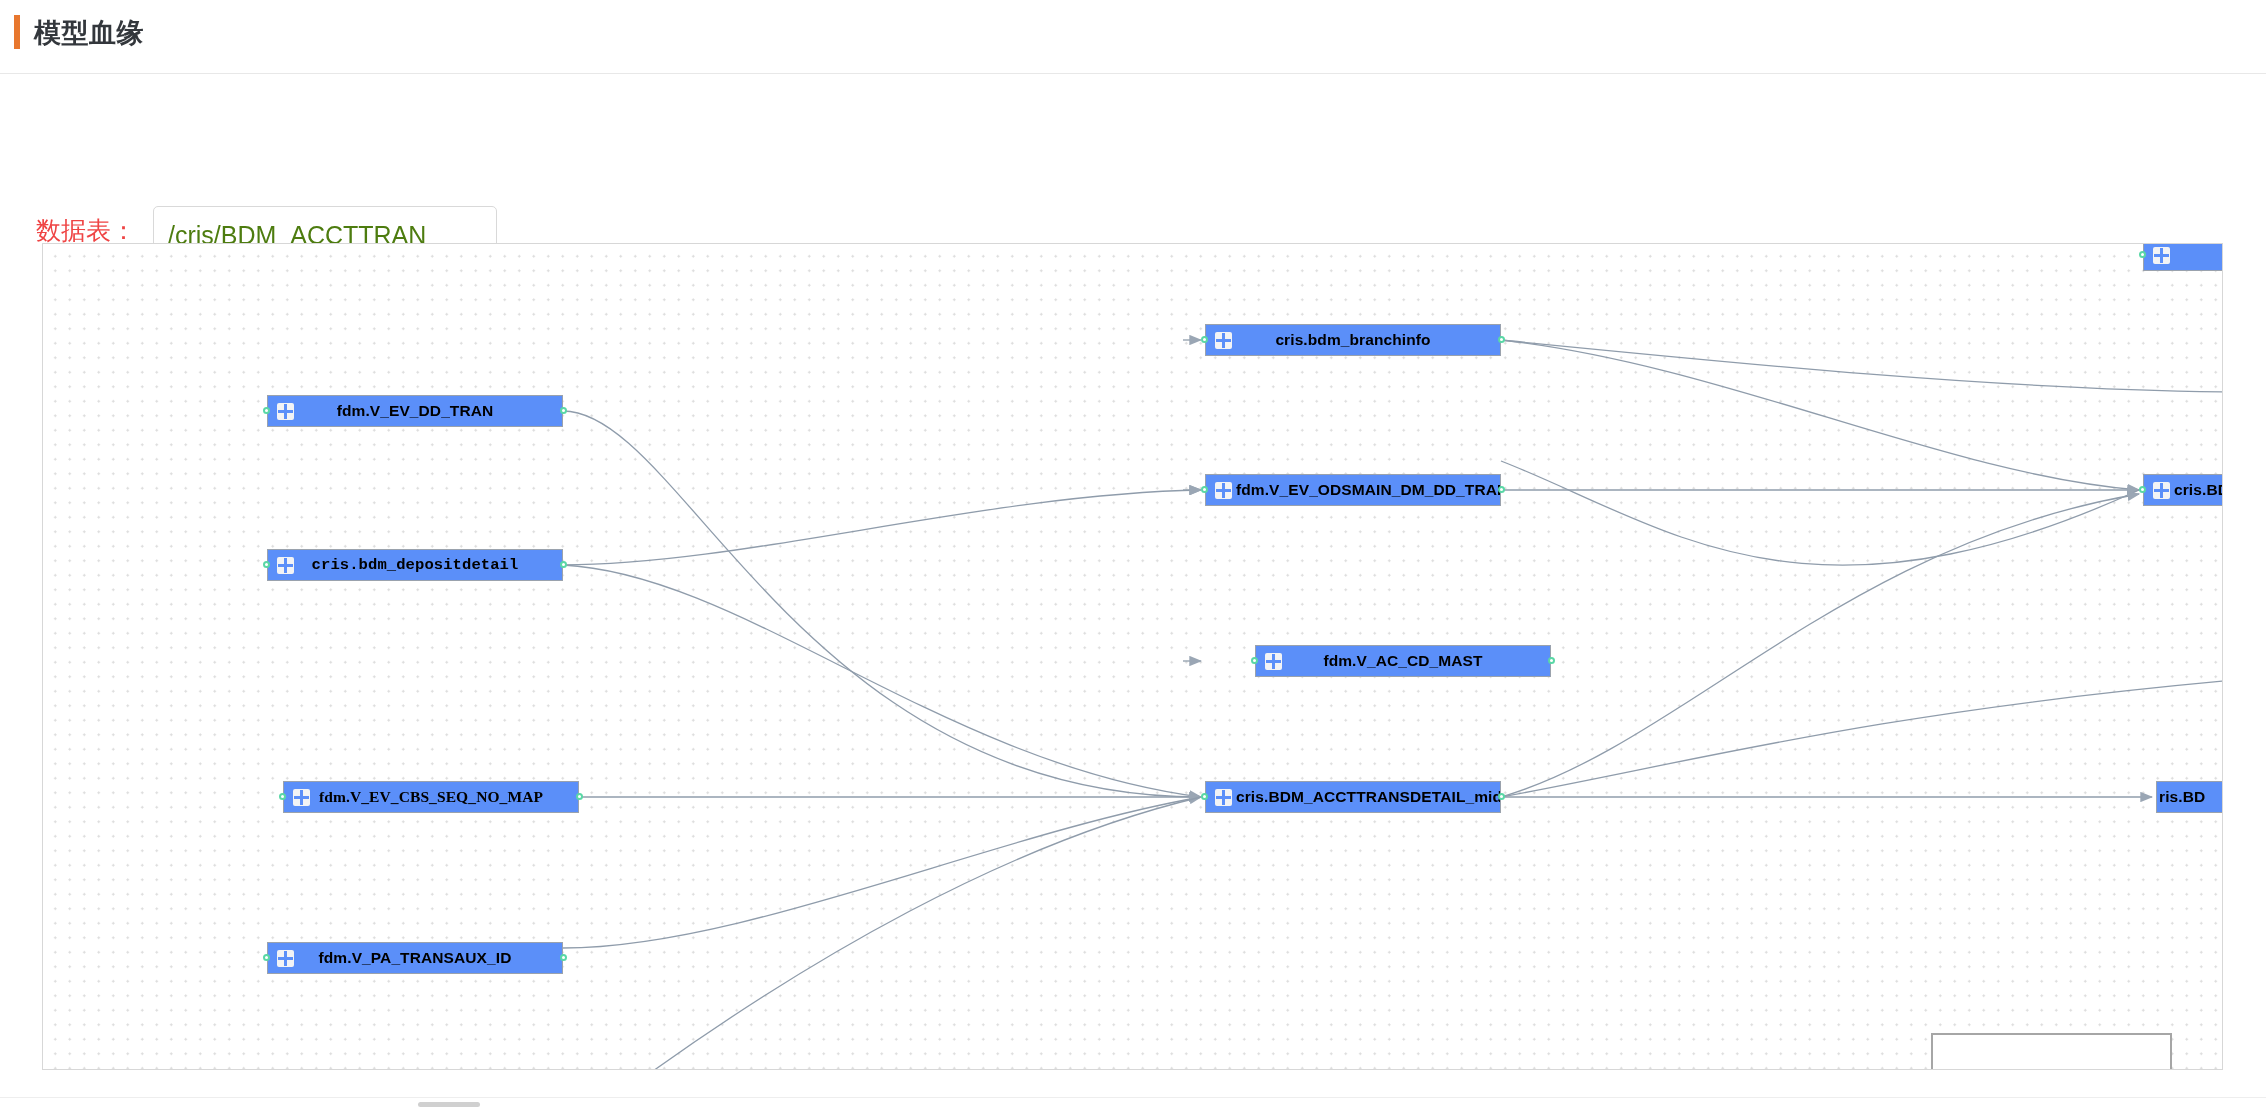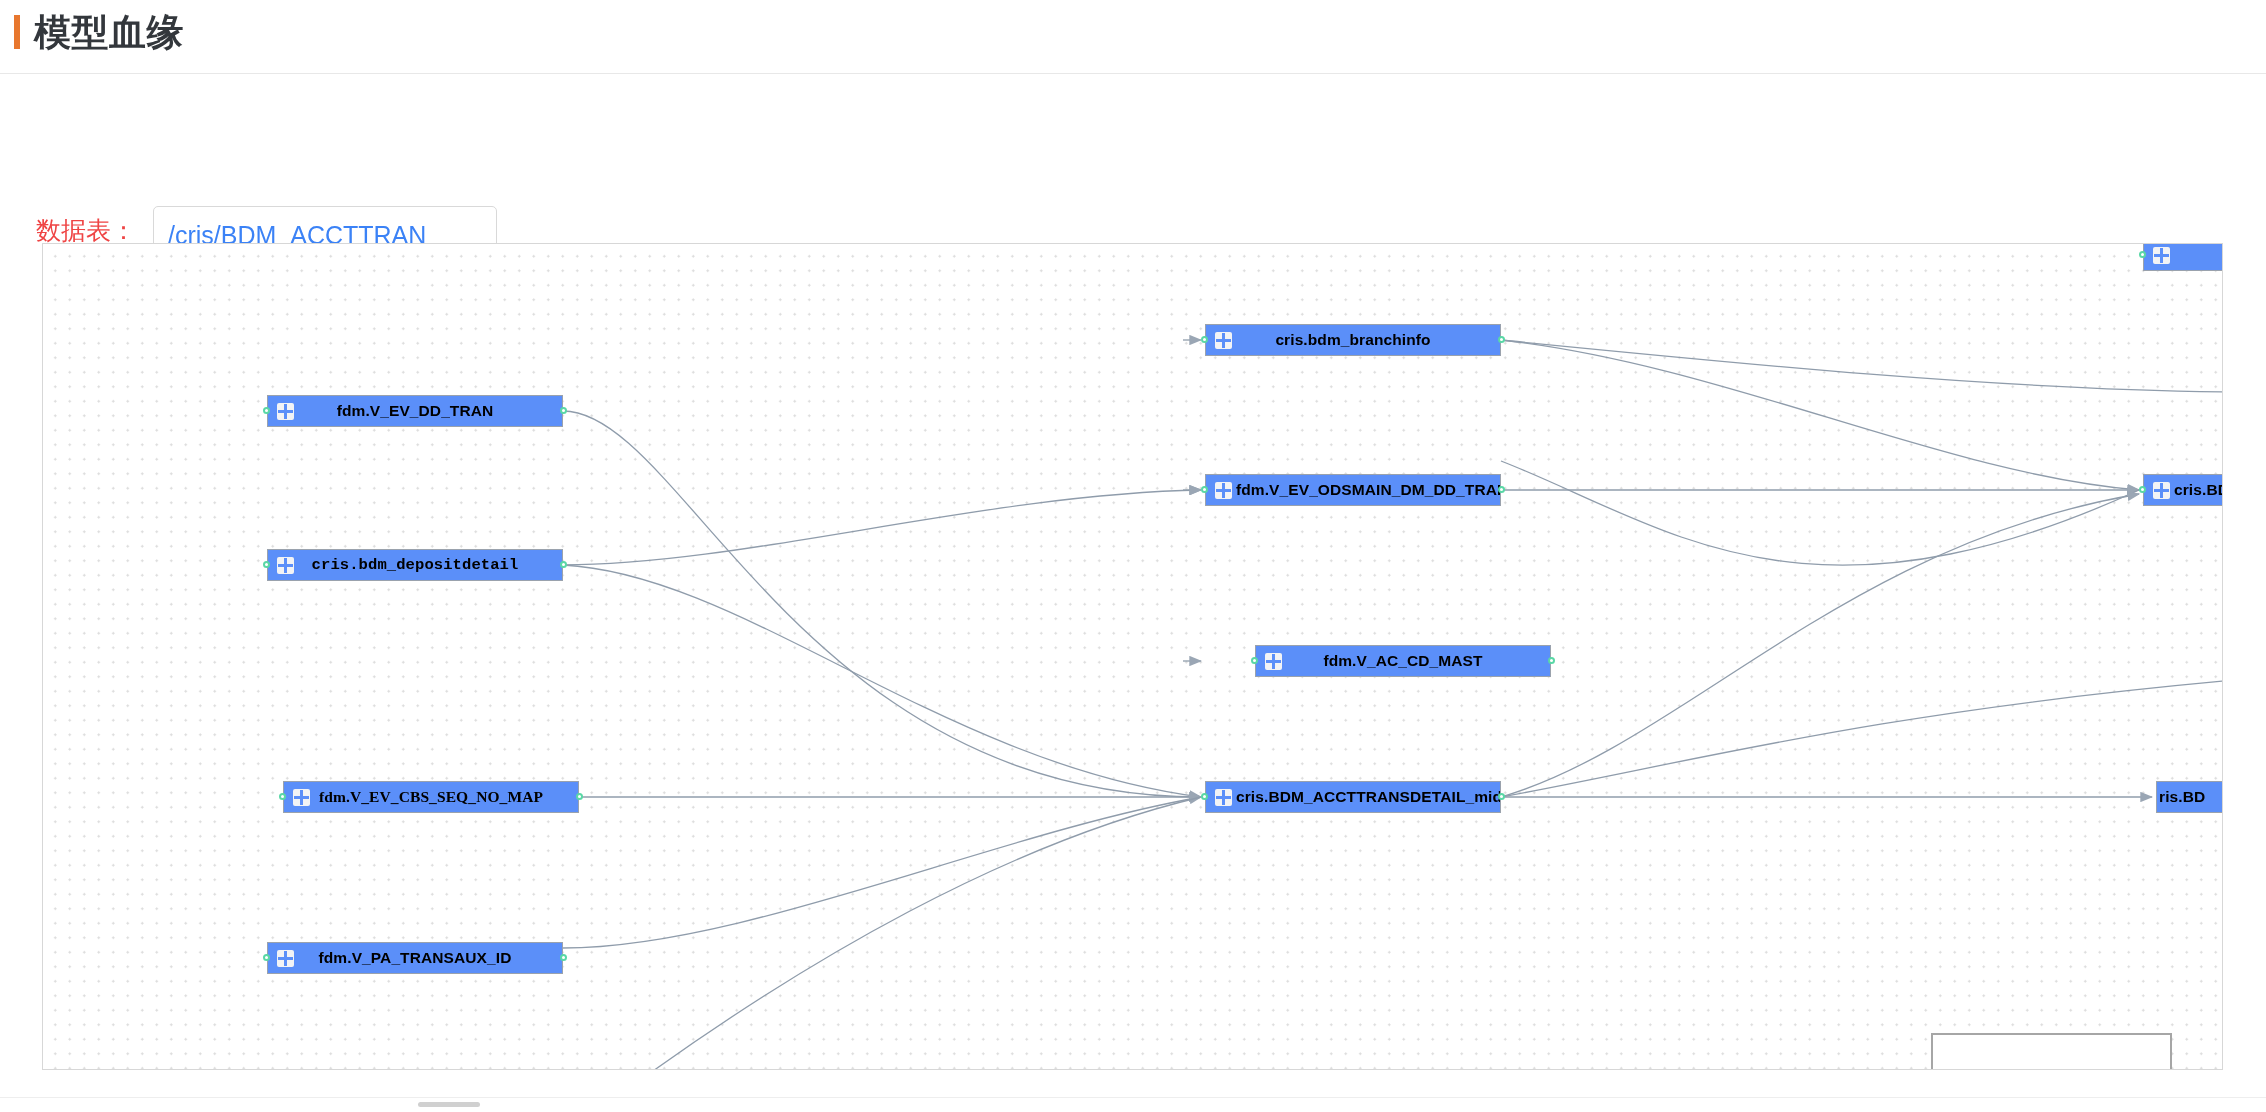--- a/index.html
+++ b/index.html
@@ -18,21 +18,21 @@
     background: #ffffff;
     border-bottom: 1px solid #e8e8e8;
   }
   .header-accent {
     position: absolute; left: 14px; top: 15px;
     width: 6px; height: 34px;
     background: #e8772e;
   }
   .header-title {
     position: absolute; left: 34px; top: 16px;
-    font-size: 37px; font-weight: bold;
+    font-size: 27px; font-weight: bold;
     color: #33373c; letter-spacing: .5px;
     line-height: 34px;
   }
 
   
   .form-bar {
     position: absolute; left: 0; top: 75px;
     width: 2266px; height: 162px;
     background: #ffffff;
   }
@@ -41,21 +41,21 @@
     font-size: 25px; color: #ef4444;
     line-height: 34px;
   }
   .table-input {
     position: absolute; left: 153px; top: 131px;
     width: 344px; height: 58px;
     border: 1px solid #d9d9d9;
     border-radius: 5px;
     background: #ffffff;
     font-size: 25px;
-    color: #3b82f6;
+    color: #4d7c0f;
     padding: 0 14px;
     font-family: "Liberation Sans", "DejaVu Sans", sans-serif;
     outline: none;
   }
   .analyze-button {
     position: absolute; left: 538px; top: 131px;
     width: 178px; height: 59px;
     background: #e8772e;
     border: none;
     border-radius: 5px;

